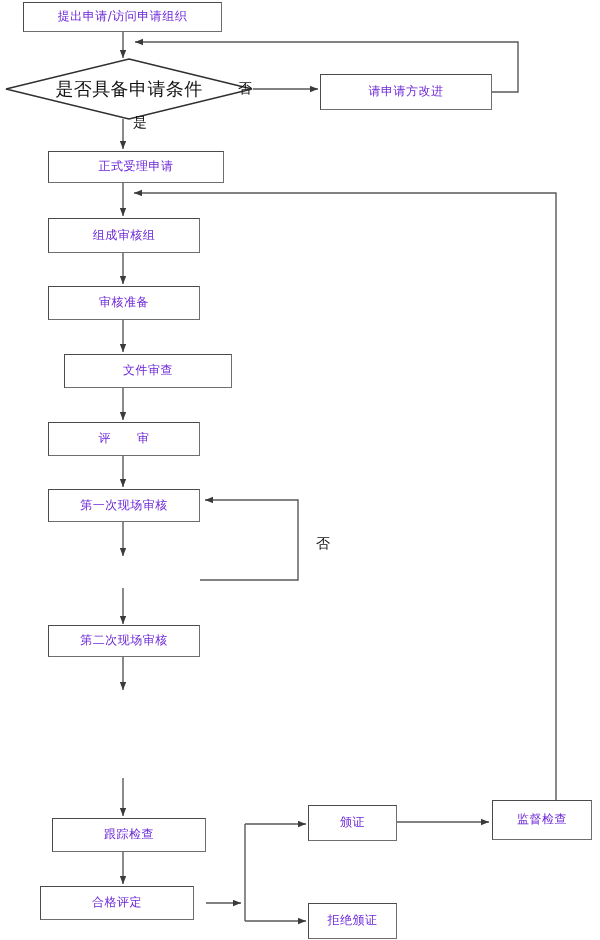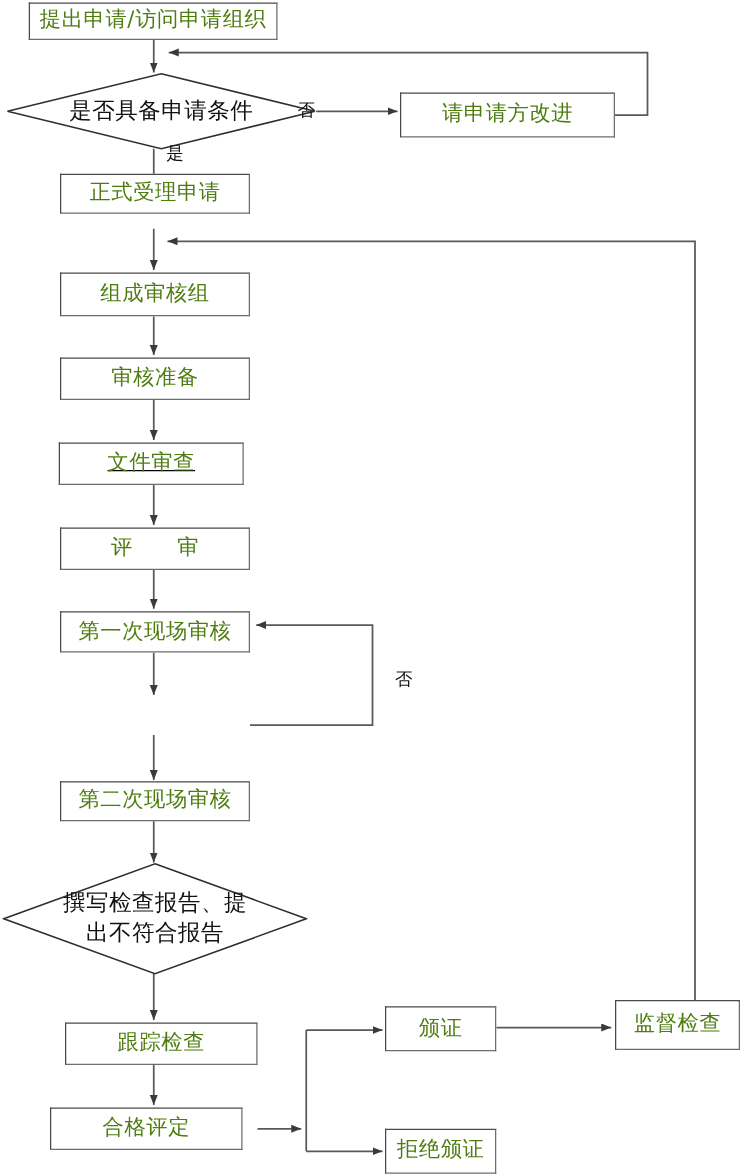--- a/index.html
+++ b/index.html
@@ -32,22 +32,22 @@
     justify-content: center;
     text-align: center;
   }
   .box {
     border: 1px solid #6e6e6e;
     border-top-color: #4a4a4a;
     border-left-color: #4a4a4a;
     background: #ffffff;
   }
   .box .label {
-    font-size: 17px;
-    color: #4d7c0f;
+    font-size: 12px;
+    color: #6d28d9;
     line-height: 1.15;
     letter-spacing: 0.5px;
     white-space: pre;
   }
   .diamond-wrap {
     position: absolute;
     box-sizing: border-box;
   }
   .diamond-wrap svg {
     position: absolute;
@@ -148,58 +148,51 @@
   </div>
 
   <span class="edge-label" style="left:238px; top:80px;">否</span>
 
   <span class="edge-label" style="left:133px; top:114px;">是</span>
 
   <div class="node box" style="left:320px; top:74px; width:172px; height:36px;">
     <span class="label">请申请方改进</span>
   </div>
 
-  <div class="node box" style="left:48px; top:139px; width:152px; height:32px;">
+  <div class="node box" style="left:48px; top:151px; width:176px; height:32px;">
     <span class="label">正式受理申请</span>
   </div>
 
   <div class="node box" style="left:48px; top:218px; width:152px; height:35px;">
     <span class="label">组成审核组</span>
   </div>
 
   <div class="node box" style="left:48px; top:286px; width:152px; height:34px;">
     <span class="label">审核准备</span>
   </div>
 
-  <div class="node box" style="left:47px; top:354px; width:148px; height:34px;text-decoration:underline;">
+  <div class="node box" style="left:64px; top:354px; width:168px; height:34px;">
     <span class="label">文件审查</span>
   </div>
 
   <div class="node box" style="left:48px; top:422px; width:152px; height:34px;">
     <span class="label">评      审</span>
   </div>
 
   <div class="node box" style="left:48px; top:489px; width:152px; height:33px;">
     <span class="label">第一次现场审核</span>
   </div>
 
 
   <span class="edge-label" style="left:316px; top:535px;">否</span>
 
   <div class="node box" style="left:48px; top:625px; width:152px; height:32px;">
     <span class="label">第二次现场审核</span>
   </div>
 
-  <div class="diamond-wrap" style="left:2px; top:690px; width:244px; height:90px;">
-    <svg viewBox="0 0 244 90" preserveAspectRatio="none">
-      <polygon points="122,1 243,45 122,89 1,45" fill="#ffffff" stroke="#2f2f2f" stroke-width="1.3"></polygon>
-    </svg>
-    <span class="label">撰写检查报告、提
-出不符合报告</span>
-  </div>
 
   <div class="node box" style="left:52px; top:818px; width:154px; height:34px;">
     <span class="label">跟踪检查</span>
   </div>
 
   <div class="node box" style="left:40px; top:886px; width:154px; height:34px;align-items:center;">
     <span class="label">合格评定</span>
   </div>
 
   <div class="node box" style="left:308px; top:805px; width:89px; height:36px;font-family:Liberation Serif, serif;">

